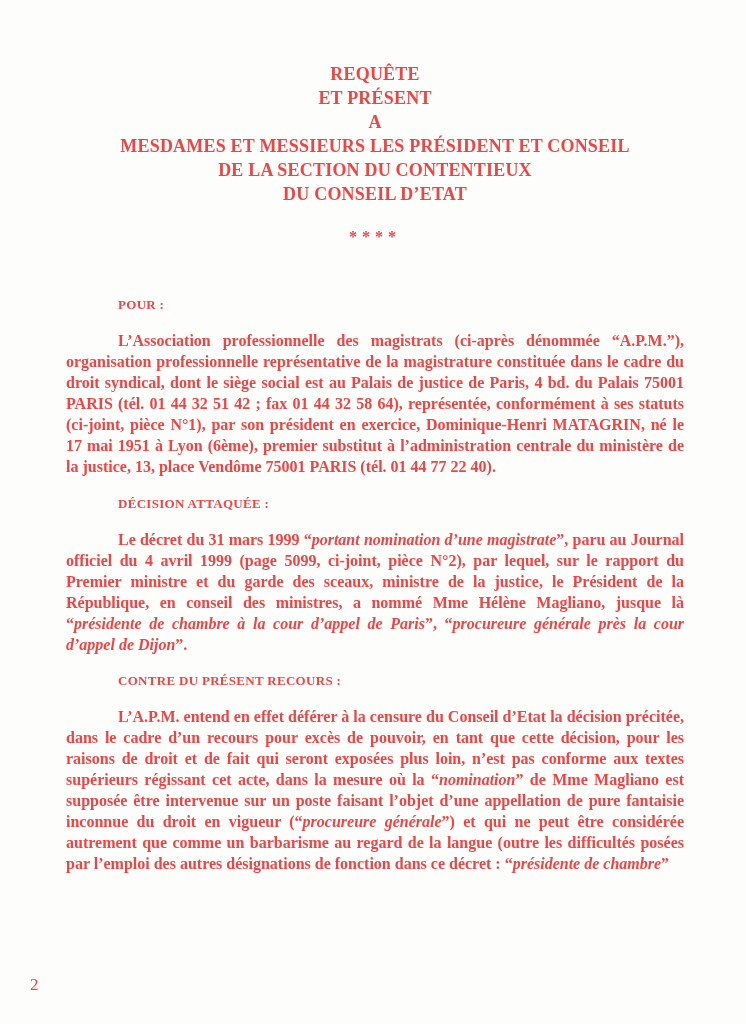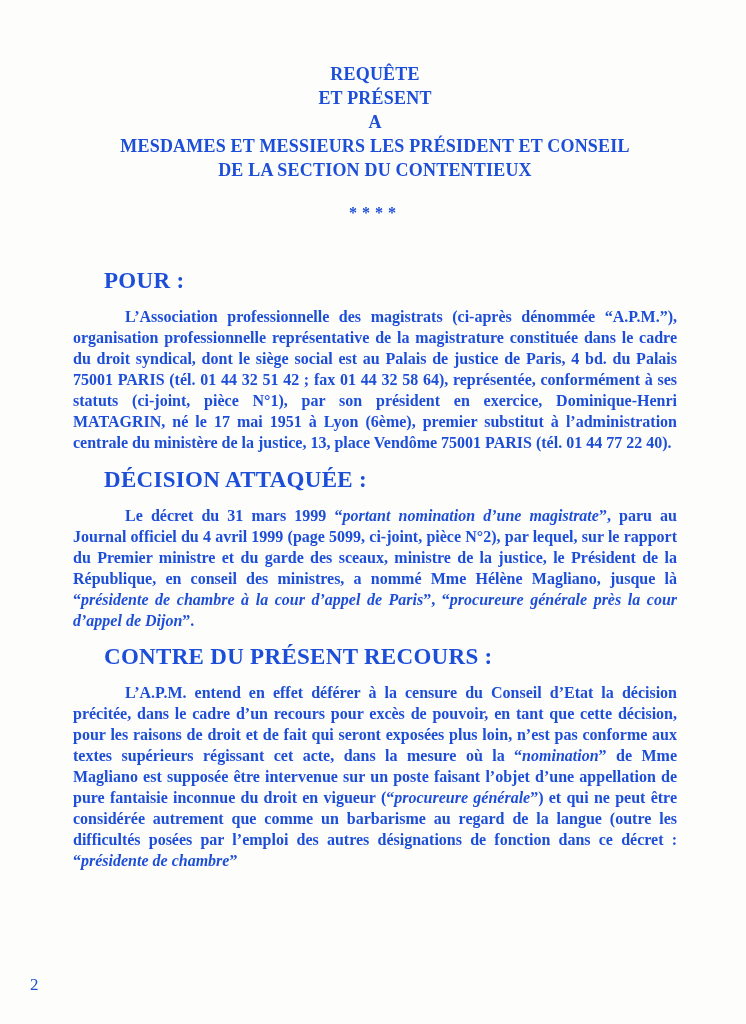--- a/index.html
+++ b/index.html
@@ -7,52 +7,52 @@
     padding: 0;
     background: #ffffff;
   }
   .page {
     position: relative;
     width: 746px;
     height: 1024px;
     margin: 0 auto;
     box-sizing: border-box;
     background: #fdfdfc;
-    color: #1d4ed8;
+    color: #ef4444;
     font-family: "Liberation Serif", serif;
     font-weight: 700;
     padding: 62px 58px 0 62px;
     overflow: hidden;
   }
   .title-block {
     text-align: center;
     font-size: 18px;
     line-height: 24px;
     letter-spacing: 0.2px;
   }
   .title-line { white-space: nowrap; }
   .separator {
     text-align: center;
     margin-top: 20px;
     font-size: 16px;
     letter-spacing: 5px;
     line-height: 22px;
   }
   .section-heading {
-    font-size: 23px;
+    font-size: 13px;
     line-height: 23px;
-    margin-left: 42px;
+    margin-left: 56px;
     letter-spacing: 0.3px;
   }
   .mt-45 { margin-top: 45px; }
   .mt-19 { margin-top: 19px; }
   .mt-15 { margin-top: 15px; }
   .mt-14 { margin-top: 14px; }
   .para {
-    margin: 11px;
+    margin: 4px;
     margin-top: 14px;
     font-size: 16px;
     line-height: 21px;
     text-align: justify;
     text-indent: 52px;
   }
   .para i { font-style: italic; }
   .page-number {
     position: absolute;
     left: 30px;
@@ -66,20 +66,21 @@
 <body>
 
 <div class="page">
 
   <div class="title-block">
     <div class="title-line">REQUÊTE</div>
     <div class="title-line">ET PRÉSENT</div>
     <div class="title-line">A</div>
     <div class="title-line">MESDAMES ET MESSIEURS LES PRÉSIDENT ET CONSEIL</div>
     <div class="title-line">DE LA SECTION DU CONTENTIEUX</div>
+    <div class="title-line">DU CONSEIL D’ETAT</div>
   </div>
 
   <div class="separator">****</div>
 
   <div>
     <div class="section-heading mt-45">POUR :</div>
     <p class="para mt-15"><span>L’Association professionnelle des magistrats (ci-après dénommée “A.P.M.”), organisation professionnelle représentative de la magistrature constituée dans le cadre du droit syndical, dont le siège social est au Palais de justice de Paris, 4 bd. du Palais 75001 PARIS (tél. 01 44 32 51 42 ; fax 01 44 32 58 64), représentée, conformément à ses statuts (ci-joint, pièce N°1), par son président en exercice, Dominique-Henri MATAGRIN, né le 17 mai 1951 à Lyon (6ème), premier substitut à l’administration centrale du ministère de la justice, 13, place Vendôme 75001 PARIS (tél. 01 44 77 22 40).</span></p>
   </div>
 
 

